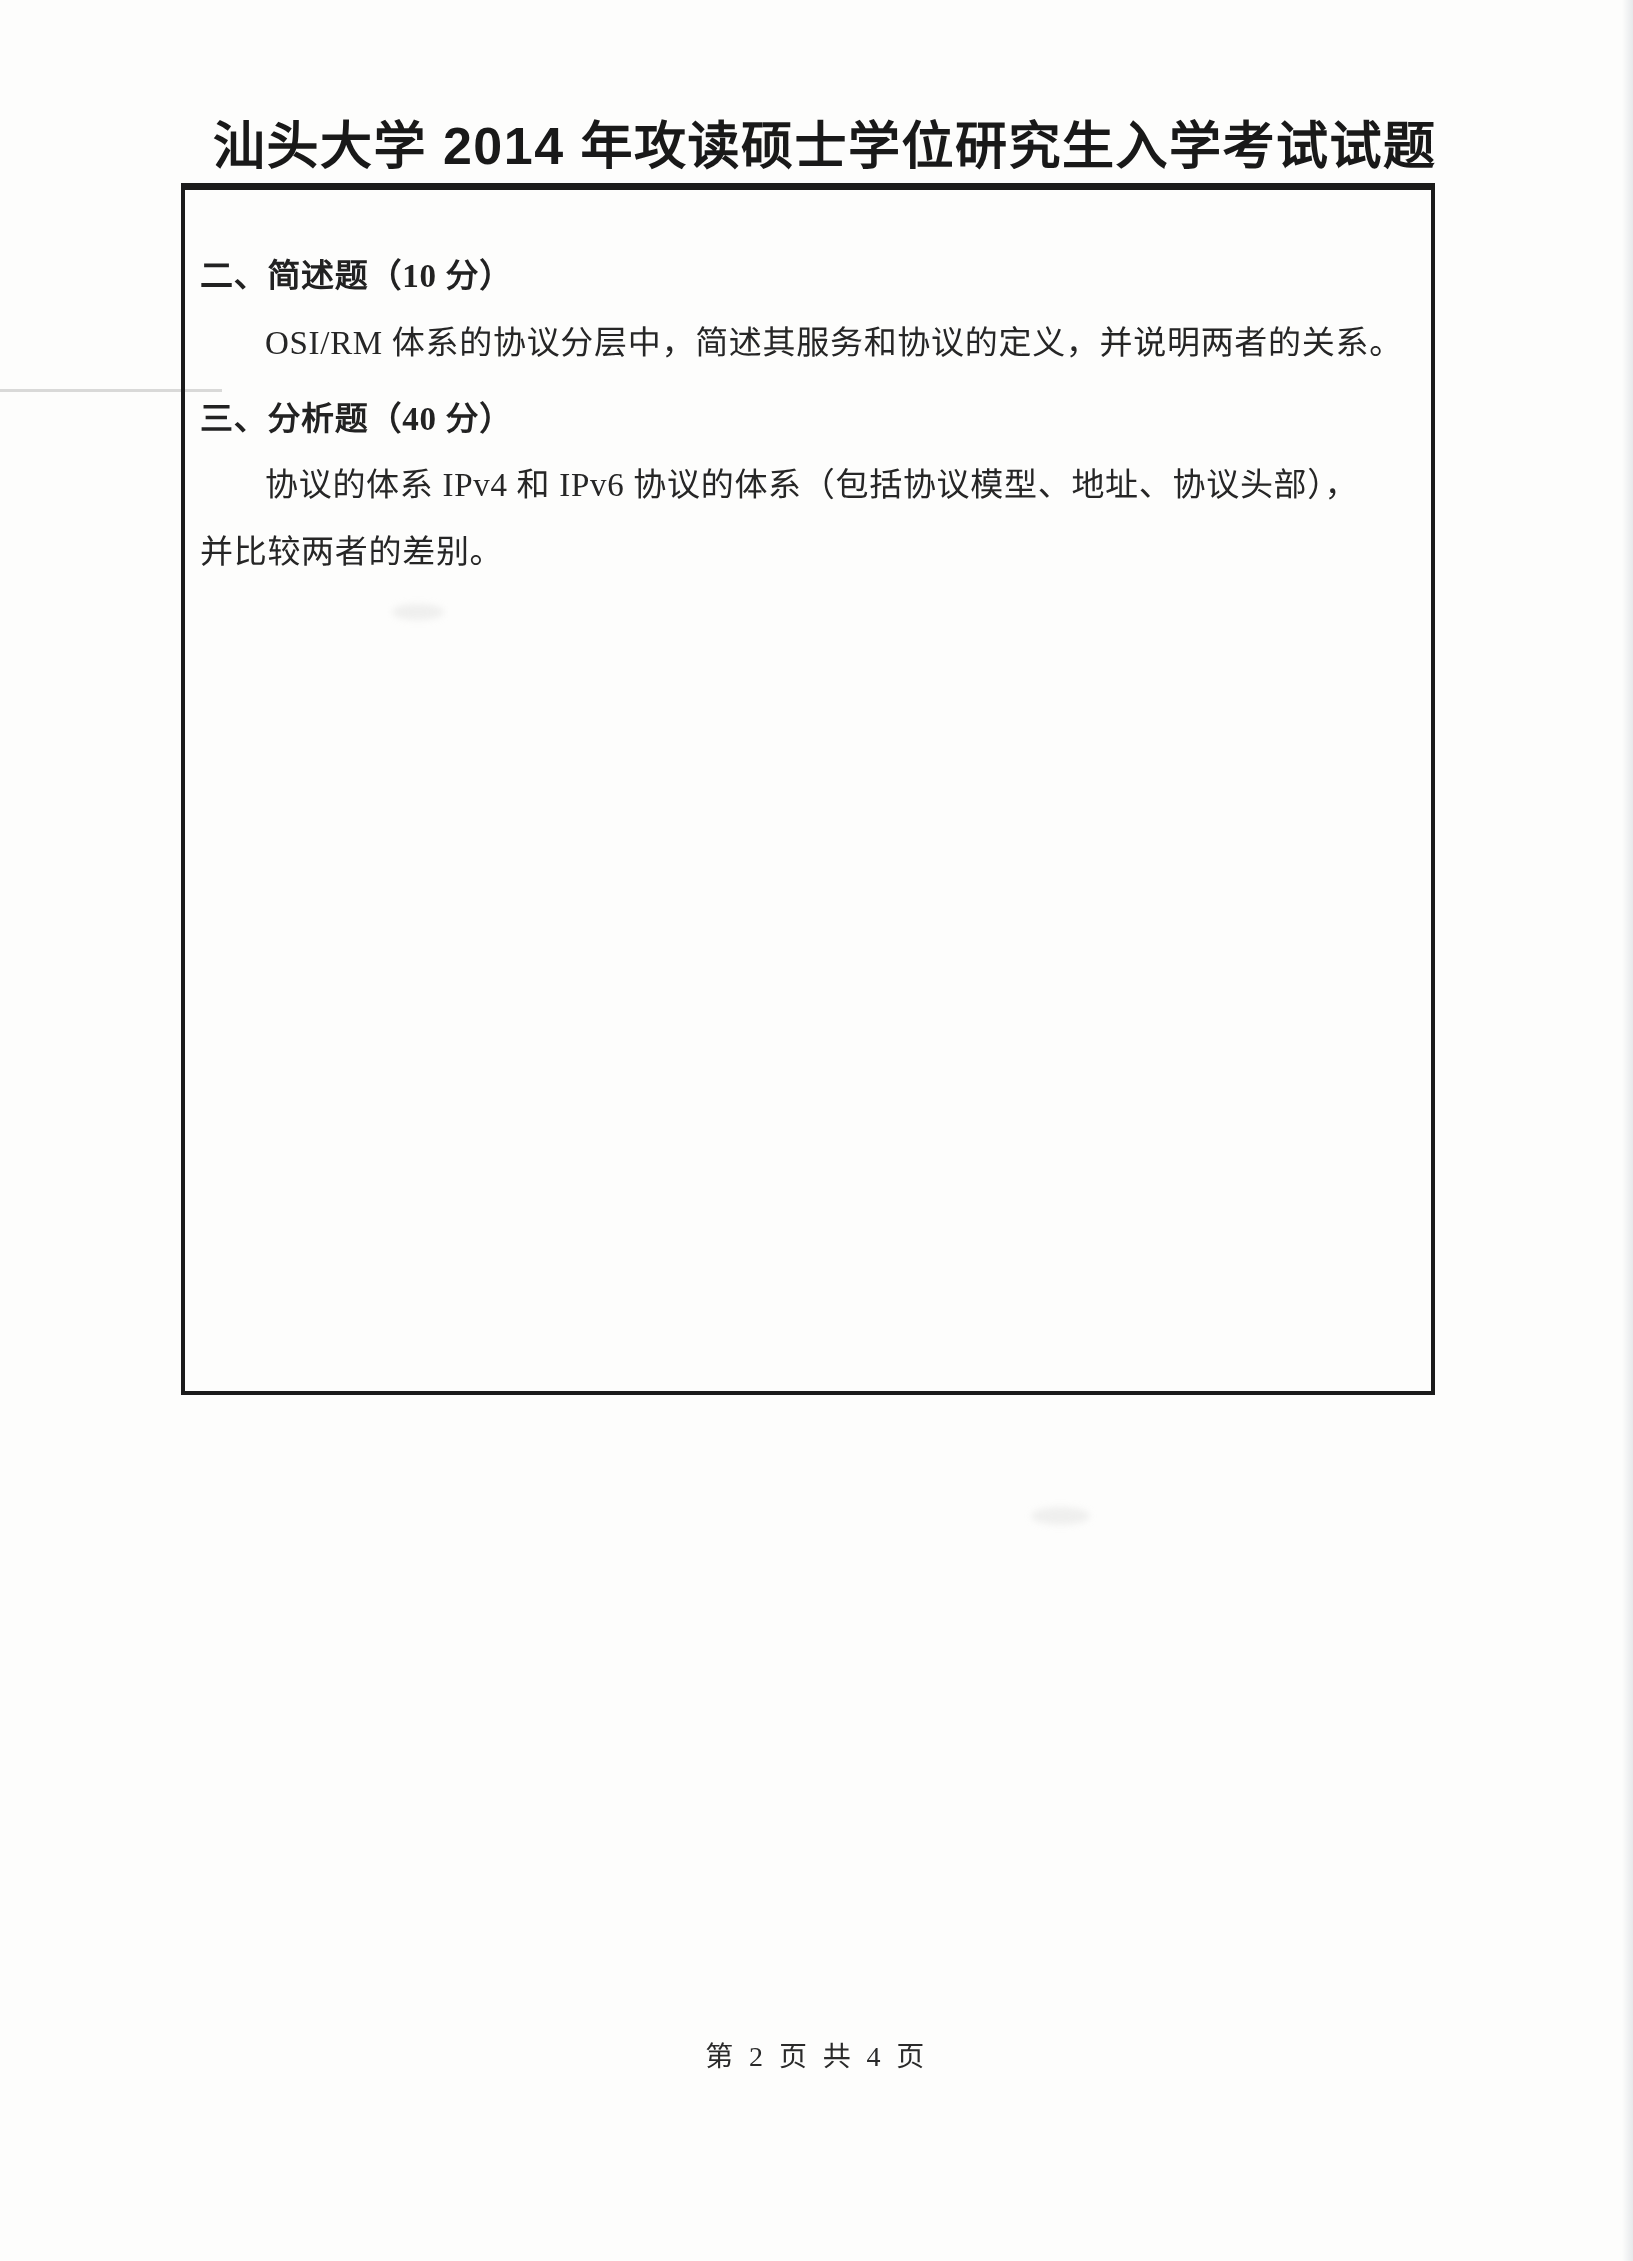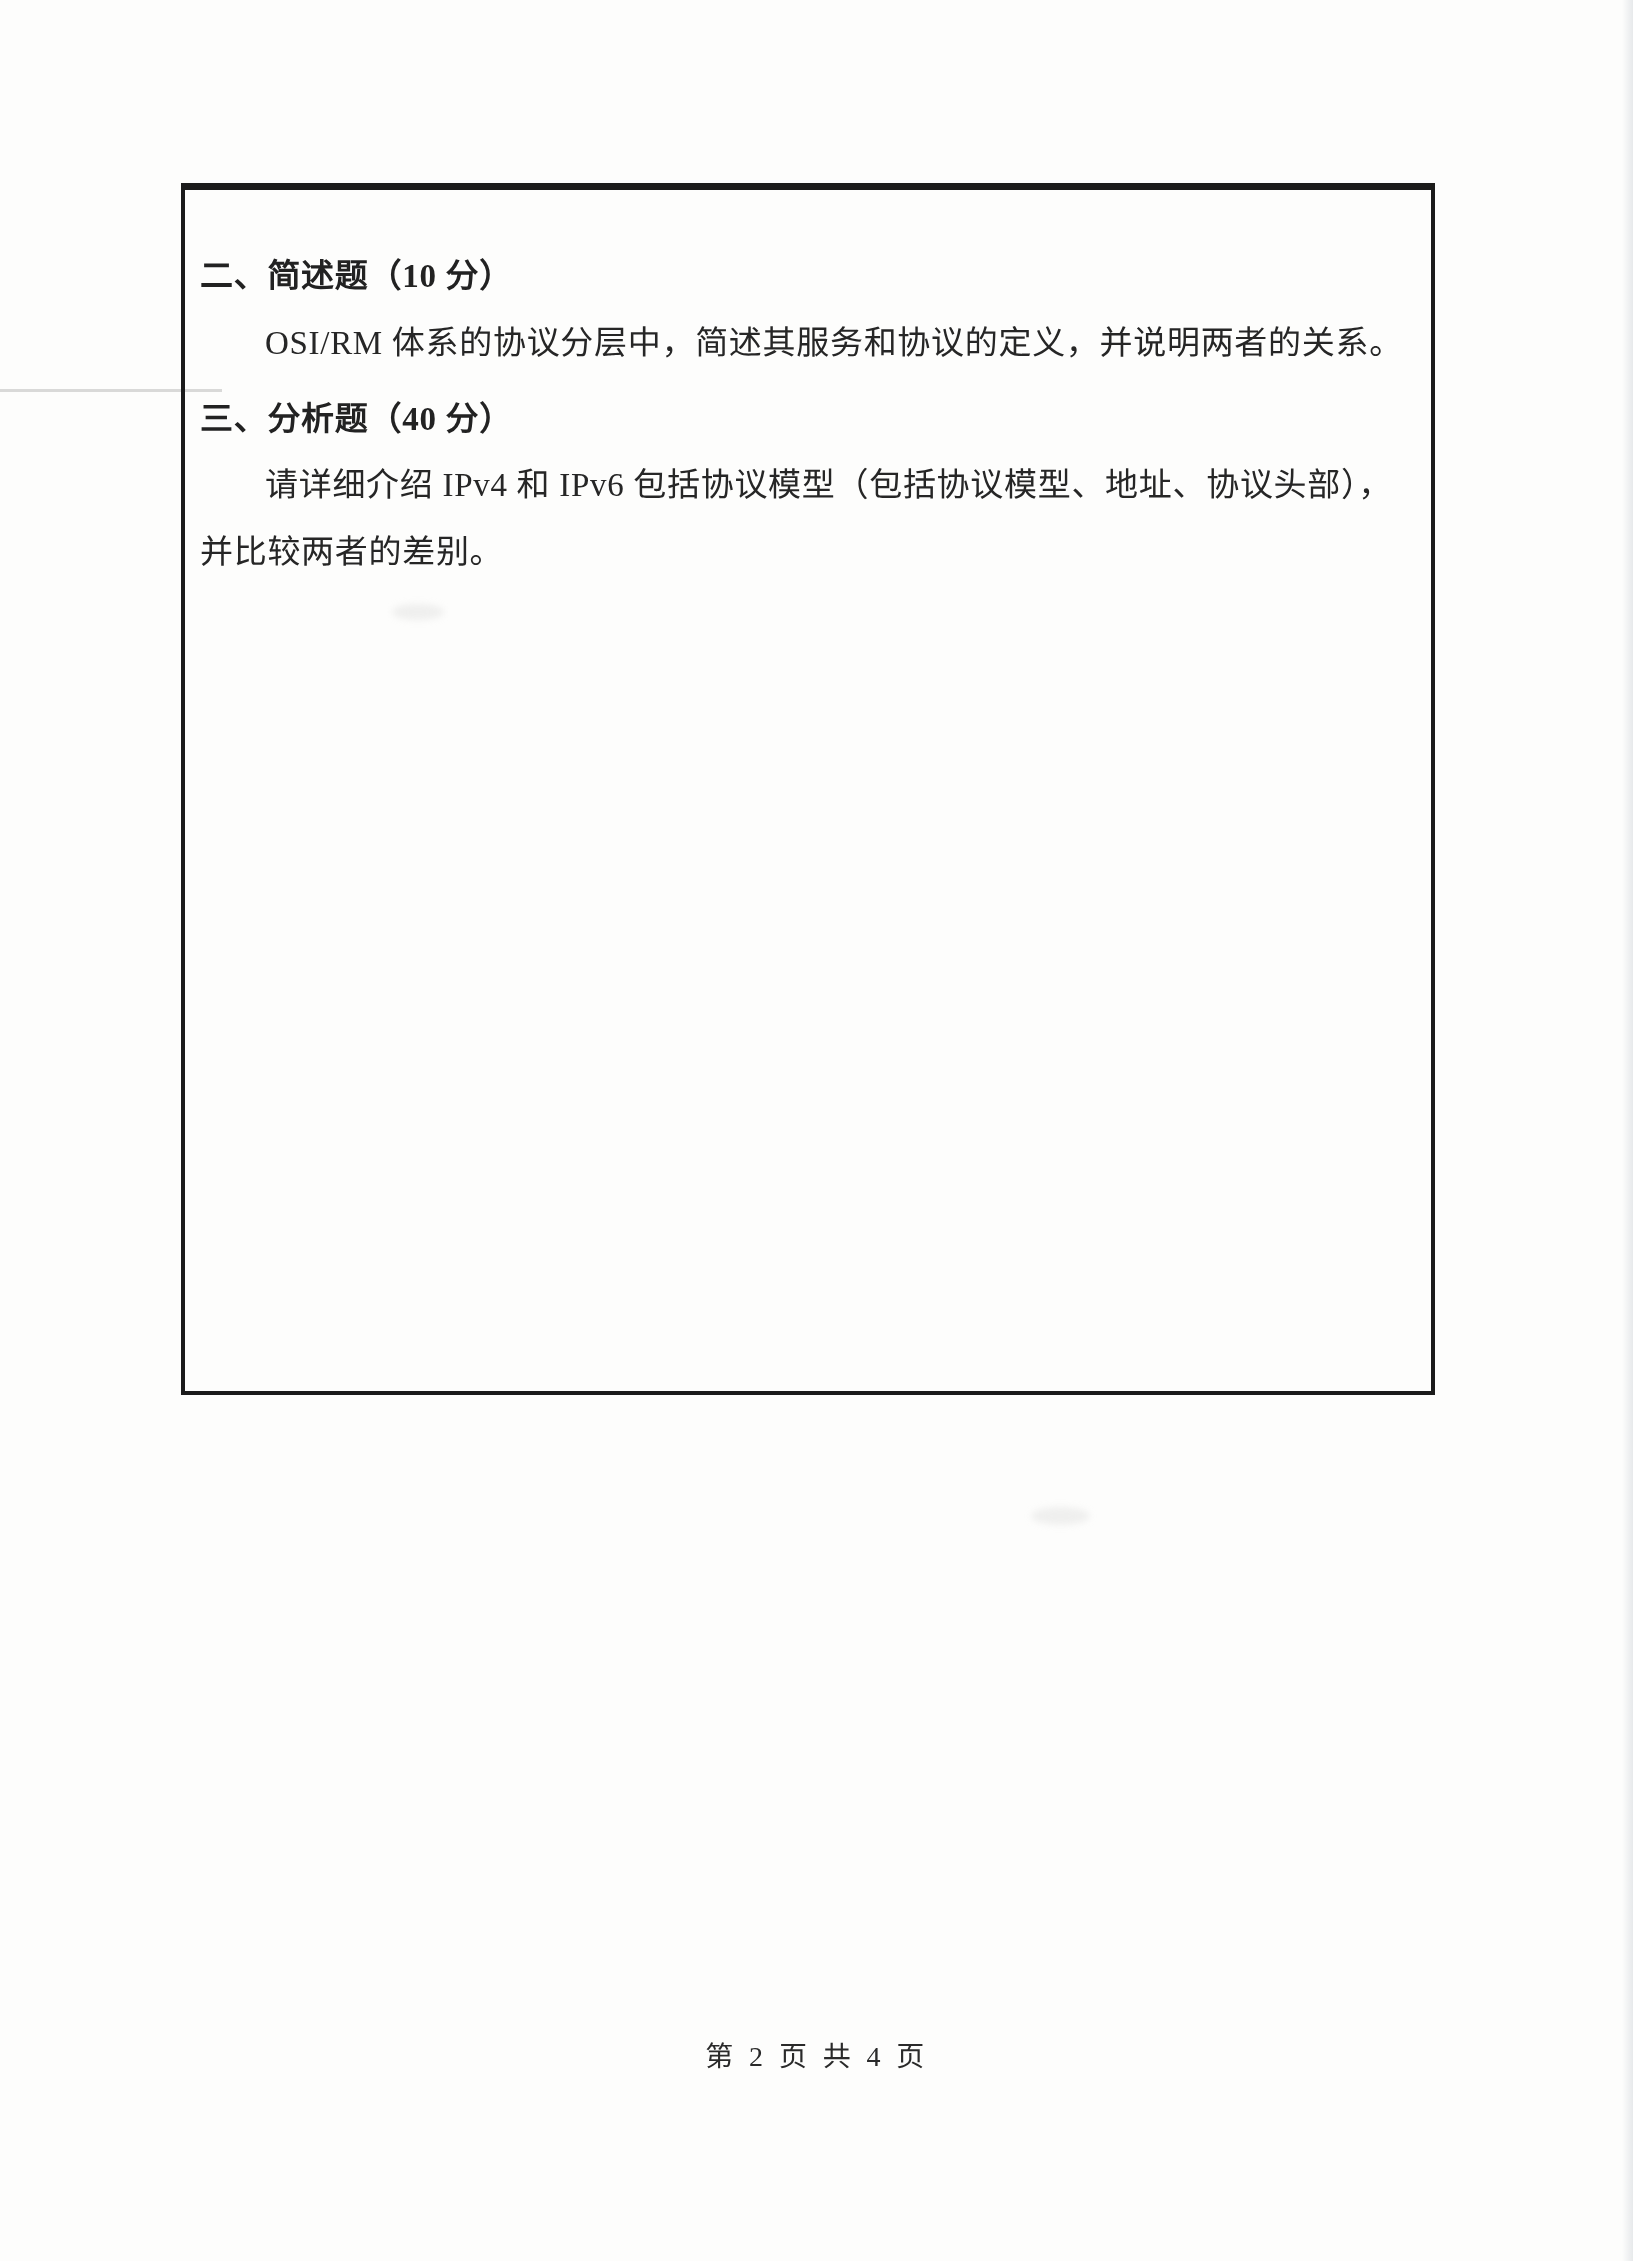--- a/index.html
+++ b/index.html
@@ -90,33 +90,34 @@
 </head>
 <body>
 
 <div class="page">
 
   <div class="scan-streak"></div>
   <div class="scan-edge"></div>
   <div class="scan-smudge smudge-a"></div>
   <div class="scan-smudge smudge-b"></div>
 
+  <h1 class="doc-title">汕头大学 2014 年攻读硕士学位研究生入学考试试题</h1>
 
   <div class="content-box">
 
     <div class="q-heading heading-2">二、简述题（10 分）</div>
 
     <p class="q-body body-2">
       <span class="q-line first-indent">OSI/RM 体系的协议分层中，简述其服务和协议的定义，并说明两者的关系。</span>
     </p>
 
     <div class="q-heading heading-3">三、分析题（40 分）</div>
 
     <p class="q-body body-3">
-      <span class="q-line first-indent">请详细介绍 IPv4 和 IPv6 包括协议模型（包括协议模型、地址、协议头部），</span>
+      <span class="q-line first-indent">协议的体系 IPv4 和 IPv6 协议的体系（包括协议模型、地址、协议头部），</span>
       <span class="q-line">并比较两者的差别。</span>
     </p>
 
   </div>
 
   <div class="page-footer">第 2 页 共 4 页</div>
 
 </div>
 
 

